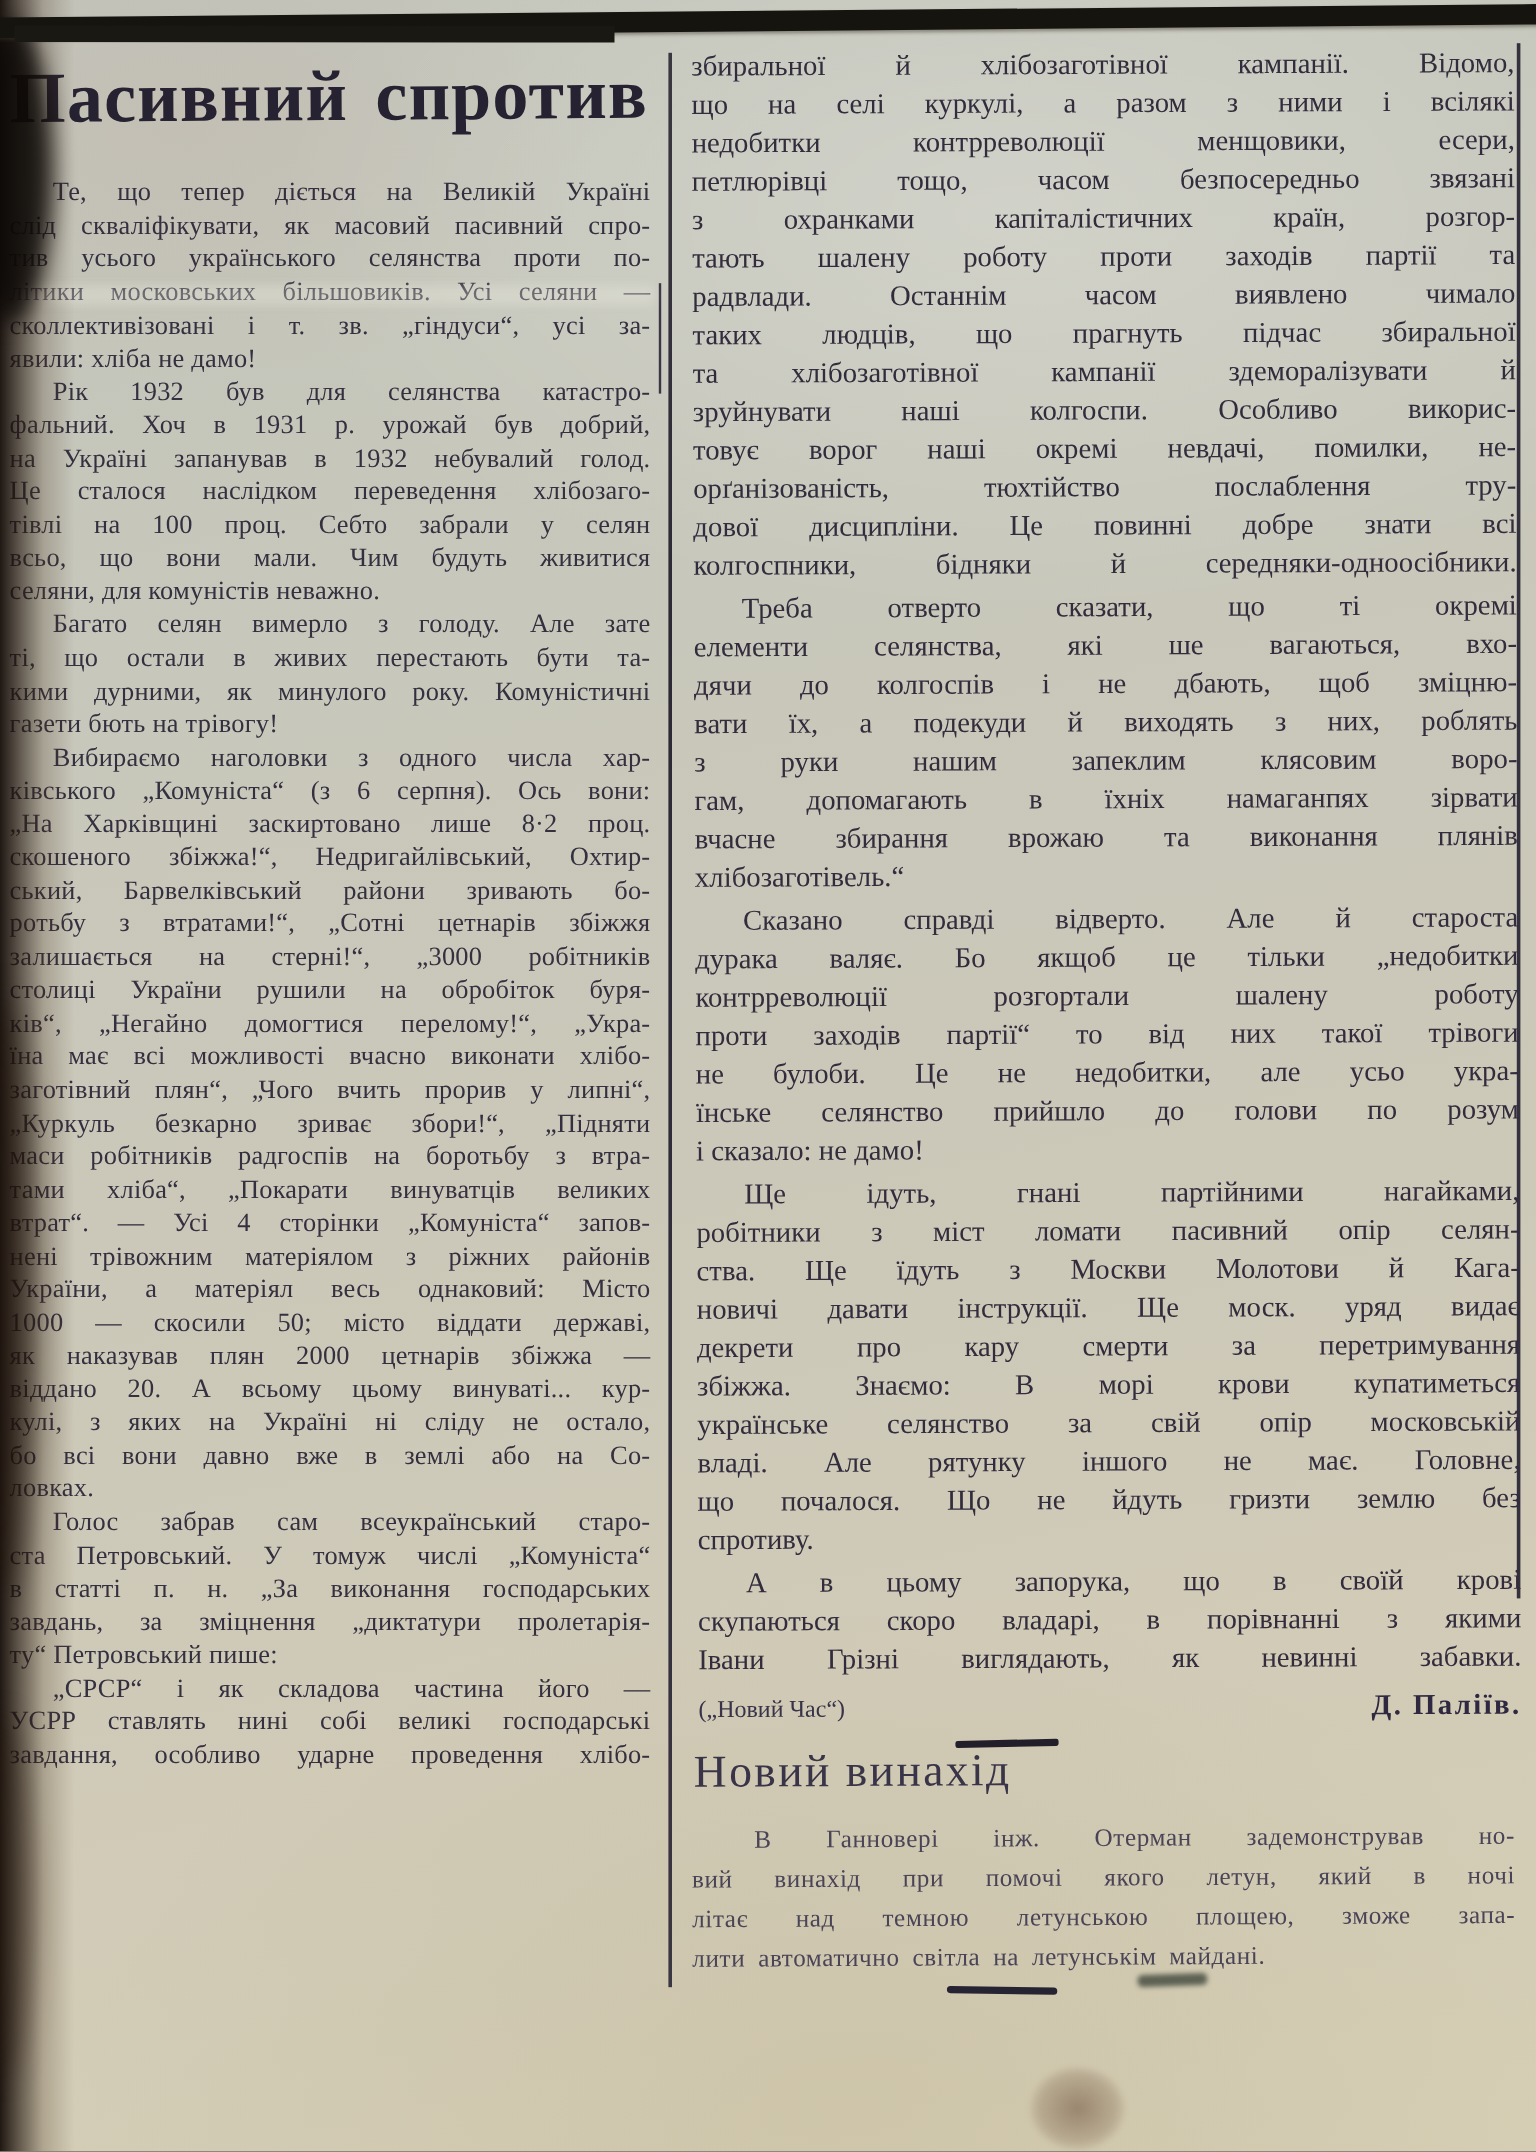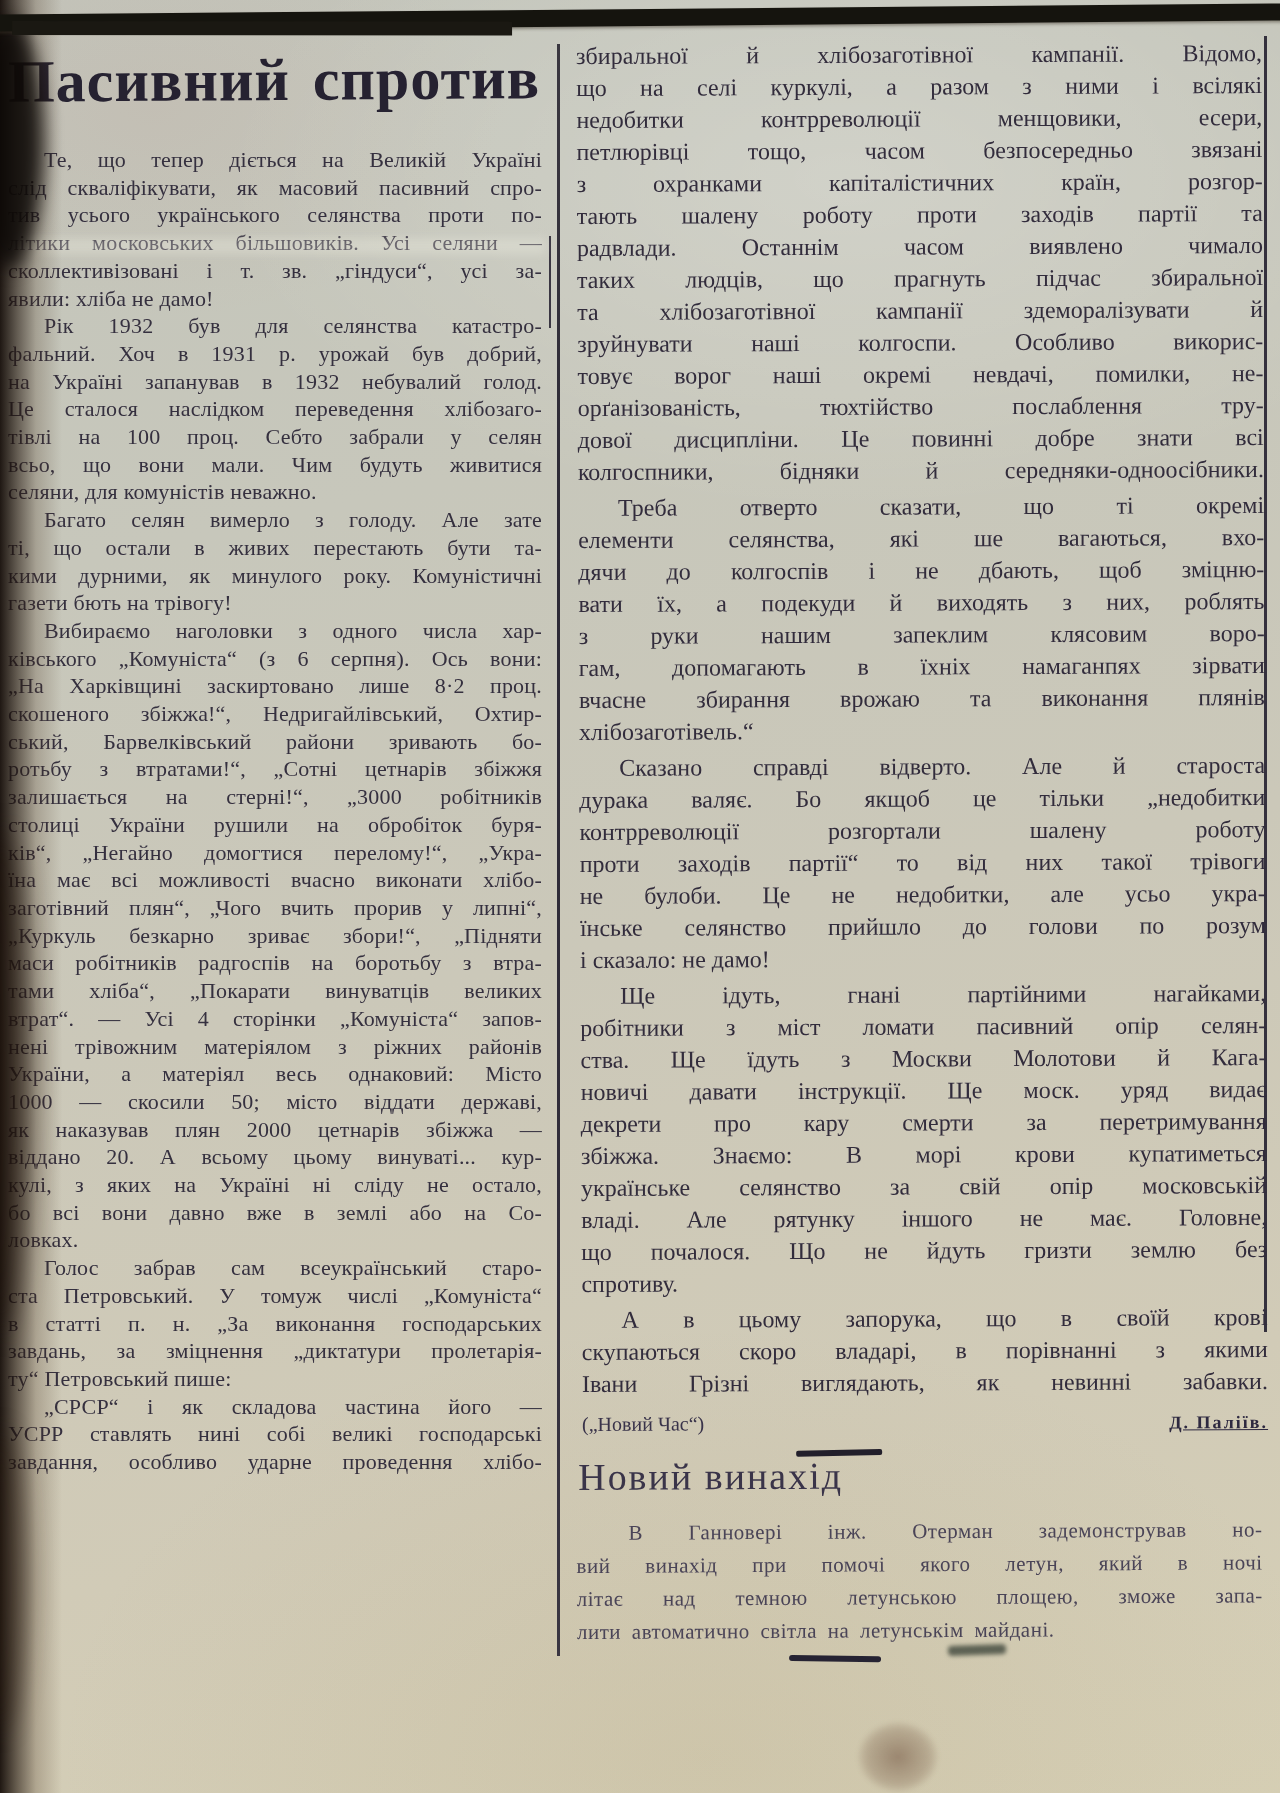--- a/index.html
+++ b/index.html
@@ -42,21 +42,21 @@
   .para { margin:0; }
   .para .tl { text-align:justify; text-align-last:justify; }
   .para .tl.last { text-align-last:left; }
   .para.cont .tl.last { text-align-last:justify; }
   .col-left  .para .tl.first { padding-left:36px; }
   .col-right .para .tl.first { padding-left:40px; }
   .para.noindent .tl.first { padding-left:0 !important; }
 
   .credit-row { display:flex; justify-content:space-between; align-items:baseline; margin-top:8px; }
   .source { font-size:20px; color:#39334a; }
-  .byline { font-size:18px; font-weight:700; letter-spacing:2px; color:#2e2940;text-decoration:underline; }
+  .byline { font-size:24px; font-weight:700; letter-spacing:2px; color:#2e2940; }
   .end-rule { width:86px; height:6px; background:#221f2b; margin:10px 0 0 214px;
     transform:rotate(-1deg); border-radius:2px; }
 
   
   .article2 { position:absolute; left:576px; top:1455px; width:686px;
     transform:rotate(-0.3deg); transform-origin:top left; }
   .title2 { margin:0 0 18px 2px; font-size:38px; font-weight:400; letter-spacing:2px; color:#3a3449; }
   .art2-body { font-size:21px; line-height:33px; word-spacing:5px; letter-spacing:0.5px; color:#4a4457; }
   .article2 .para .tl.first { padding-left:52px; }
   .end-rule2 { width:92px; height:6px; background:#262333; margin:8px 0 0 212px;

